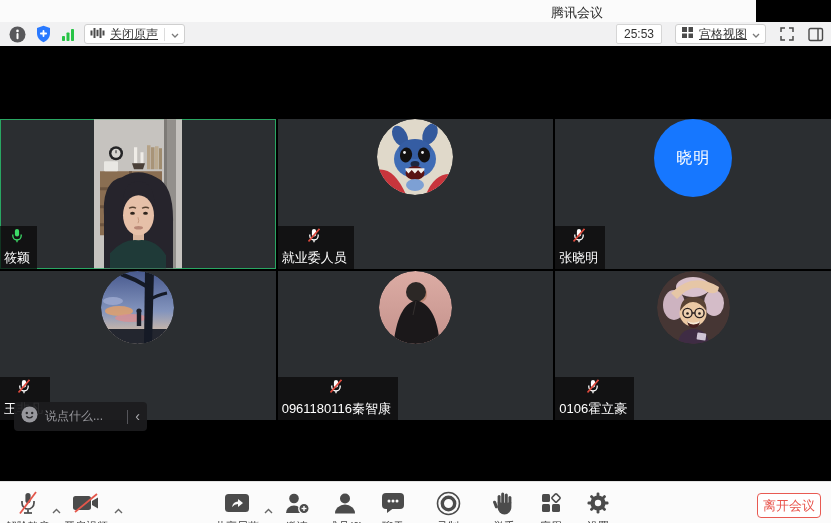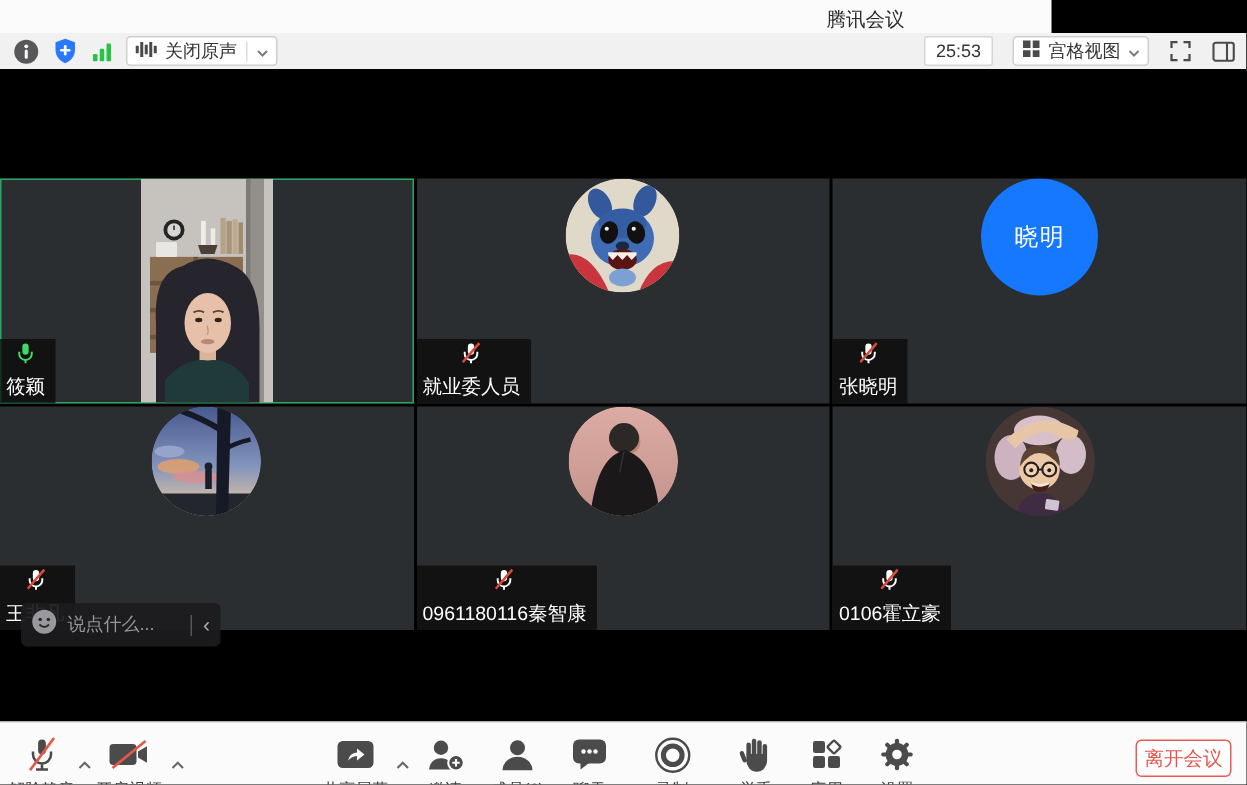--- a/index.html
+++ b/index.html
@@ -2,30 +2,30 @@
 <html><head>
 <meta charset="utf-8">
 <style>
   html,body{margin:0;padding:0;}
   body{
     width:831px;height:523px;overflow:hidden;position:relative;
     font-family:"Liberation Sans","DejaVu Sans",sans-serif;
     background:#000;
   }
   
-  .titlebar{position:absolute;top:0;left:0;width:701px;height:22px;background:#fbfbfb;}
+  .titlebar{position:absolute;top:0;left:0;width:756px;height:22px;background:#fbfbfb;}
   .title{position:absolute;left:551px;top:4px;font-size:13px;color:#2b2b2b;}
   
   .topbar{position:absolute;top:22px;left:0;width:831px;height:24px;background:#f1f1f2;
           border-bottom:1px solid #c9c9c9;display:flex;align-items:center;}
   .topbar-left{display:flex;align-items:center;gap:9px;padding-left:9px;}
   .topbar-right{position:absolute;right:7px;top:0;height:24px;display:flex;align-items:center;gap:13px;padding-left:44px;}
   .tb-icon{display:inline-flex;align-items:center;justify-content:center;cursor:pointer;}
   .pill-btn{display:inline-flex;align-items:center;gap:5px;background:#fff;border:1px solid #cfcfcf;
-            border-radius:3px;height:20px;padding:0 5px;font-size:12px;color:#333;cursor:pointer;}
+            border-radius:3px;height:20px;padding:0 5px;font-size:12px;color:#333;cursor:pointer;text-decoration:underline;}
   .pill-btn .vdiv{width:1px;height:13px;background:#dcdcdc;margin:0 1px;}
   .timer{background:#fff;border:1px solid #d6d6d6;border-radius:2px;padding:2px 7px;font-size:12px;color:#333;}
   
   .stage{position:absolute;top:46px;left:0;width:831px;height:435px;background:#000;}
   .grid{position:absolute;top:73px;left:0;width:831px;height:301px;display:grid;
         grid-template-columns:1fr 1fr 1fr;grid-template-rows:1fr 1fr;gap:2px;}
   .tile{position:relative;background:#2b2e31;overflow:hidden;cursor:pointer;}
   .tile.active{outline:1px solid #29a662;outline-offset:-1px;}
   .tile-center{position:absolute;left:0;top:0;right:0;bottom:0;display:flex;align-items:flex-start;justify-content:center;}
   .avatar-wrap{margin-bottom:14px;border-radius:50%;overflow:hidden;display:block;}

